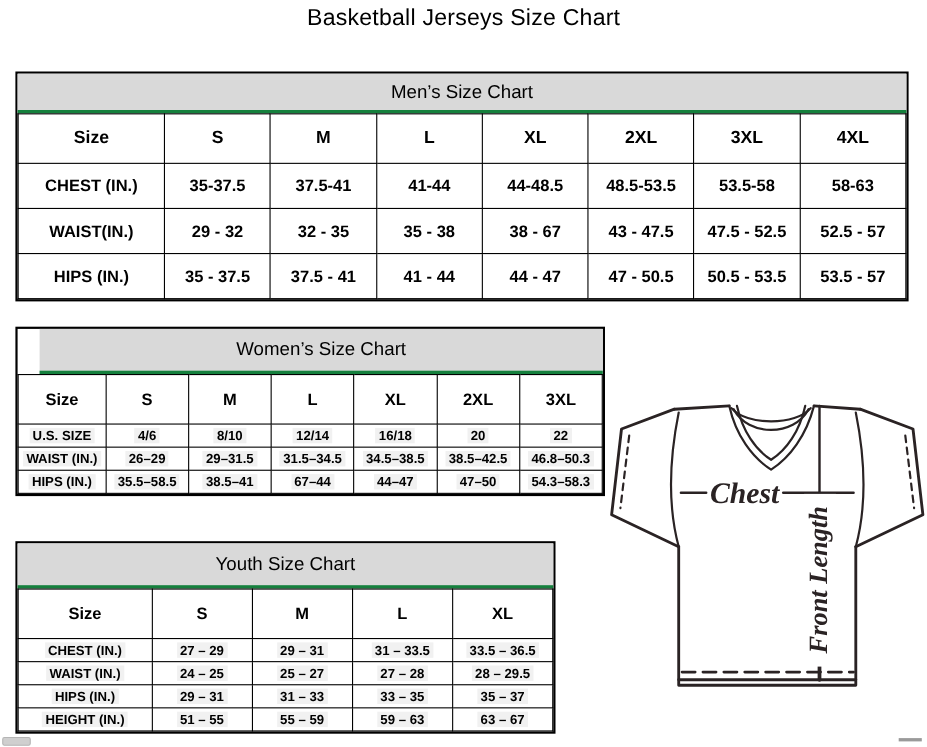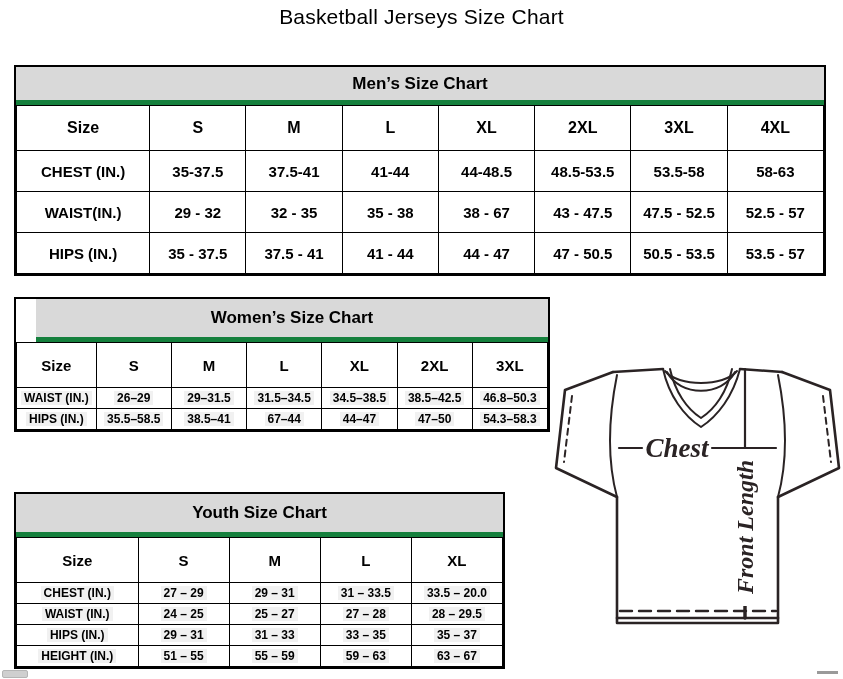--- a/index.html
+++ b/index.html
@@ -6,22 +6,22 @@
   body{
     width:843px;height:679px;position:relative;background:#ffffff;
     font-family:"Liberation Sans",sans-serif;overflow:hidden;color:#000;
   }
   .page-title{
     position:absolute;left:0;top:5px;width:843px;text-align:center;
     font-size:21px;font-weight:normal;letter-spacing:0.2px;
   }
   .tbl-wrap{position:absolute;border:2px solid #000;background:#fff;box-sizing:border-box;}
   .tbl-title{
-    background:#d9d9d9;border-bottom:5px solid #15803d;text-align:center;
-    font-weight:bold;display:flex;align-items:center;justify-content:center;
+    background:#d9d9d9;border-bottom:3px solid #15803d;text-align:center;
+    font-weight:normal;display:flex;align-items:center;justify-content:center;
   }
   #mens-table-wrap{left:14px;top:65px;width:812px;}
   #mens-table-wrap .tbl-title{height:33px;font-size:17px;}
   #womens-table-wrap{left:14px;top:297px;width:536px;}
   #womens-table-wrap .tbl-title{height:38px;font-size:17px;margin-left:20px;}
   #youth-table-wrap{left:14px;top:492px;width:491px;}
   #youth-table-wrap .tbl-title{height:38px;font-size:17px;}
   table.size-table{border-collapse:collapse;table-layout:fixed;width:100%;}
   table.size-table td{
     border:1px solid #000;text-align:center;vertical-align:middle;
@@ -131,20 +131,29 @@
         <tr class="hdr-row">
           <td class="lbl">Size</td>
           <td class="">S</td>
           <td class="">M</td>
           <td class="">L</td>
           <td class="">XL</td>
           <td class="">2XL</td>
           <td class="">3XL</td>
         </tr>
         <tr class="data-row">
+          <td class="lbl"><span class="hl">U.S. SIZE</span></td>
+          <td class=""><span class="hl">4/6</span></td>
+          <td class=""><span class="hl">8/10</span></td>
+          <td class=""><span class="hl">12/14</span></td>
+          <td class=""><span class="hl">16/18</span></td>
+          <td class=""><span class="hl">20</span></td>
+          <td class=""><span class="hl">22</span></td>
+        </tr>
+        <tr class="data-row">
           <td class="lbl"><span class="hl">WAIST (IN.)</span></td>
           <td class=""><span class="hl">26–29</span></td>
           <td class=""><span class="hl">29–31.5</span></td>
           <td class=""><span class="hl">31.5–34.5</span></td>
           <td class=""><span class="hl">34.5–38.5</span></td>
           <td class=""><span class="hl">38.5–42.5</span></td>
           <td class=""><span class="hl">46.8–50.3</span></td>
         </tr>
         <tr class="data-row">
           <td class="lbl"><span class="hl">HIPS (IN.)</span></td>
@@ -175,21 +184,21 @@
           <td class="">S</td>
           <td class="">M</td>
           <td class="">L</td>
           <td class="">XL</td>
         </tr>
         <tr class="data-row">
           <td class="lbl"><span class="hl">CHEST (IN.)</span></td>
           <td class=""><span class="hl">27 – 29</span></td>
           <td class=""><span class="hl">29 – 31</span></td>
           <td class=""><span class="hl">31 – 33.5</span></td>
-          <td class=""><span class="hl">33.5 – 20.0</span></td>
+          <td class=""><span class="hl">33.5 – 36.5</span></td>
         </tr>
         <tr class="data-row">
           <td class="lbl"><span class="hl">WAIST (IN.)</span></td>
           <td class=""><span class="hl">24 – 25</span></td>
           <td class=""><span class="hl">25 – 27</span></td>
           <td class=""><span class="hl">27 – 28</span></td>
           <td class=""><span class="hl">28 – 29.5</span></td>
         </tr>
         <tr class="data-row">
           <td class="lbl"><span class="hl">HIPS (IN.)</span></td>

